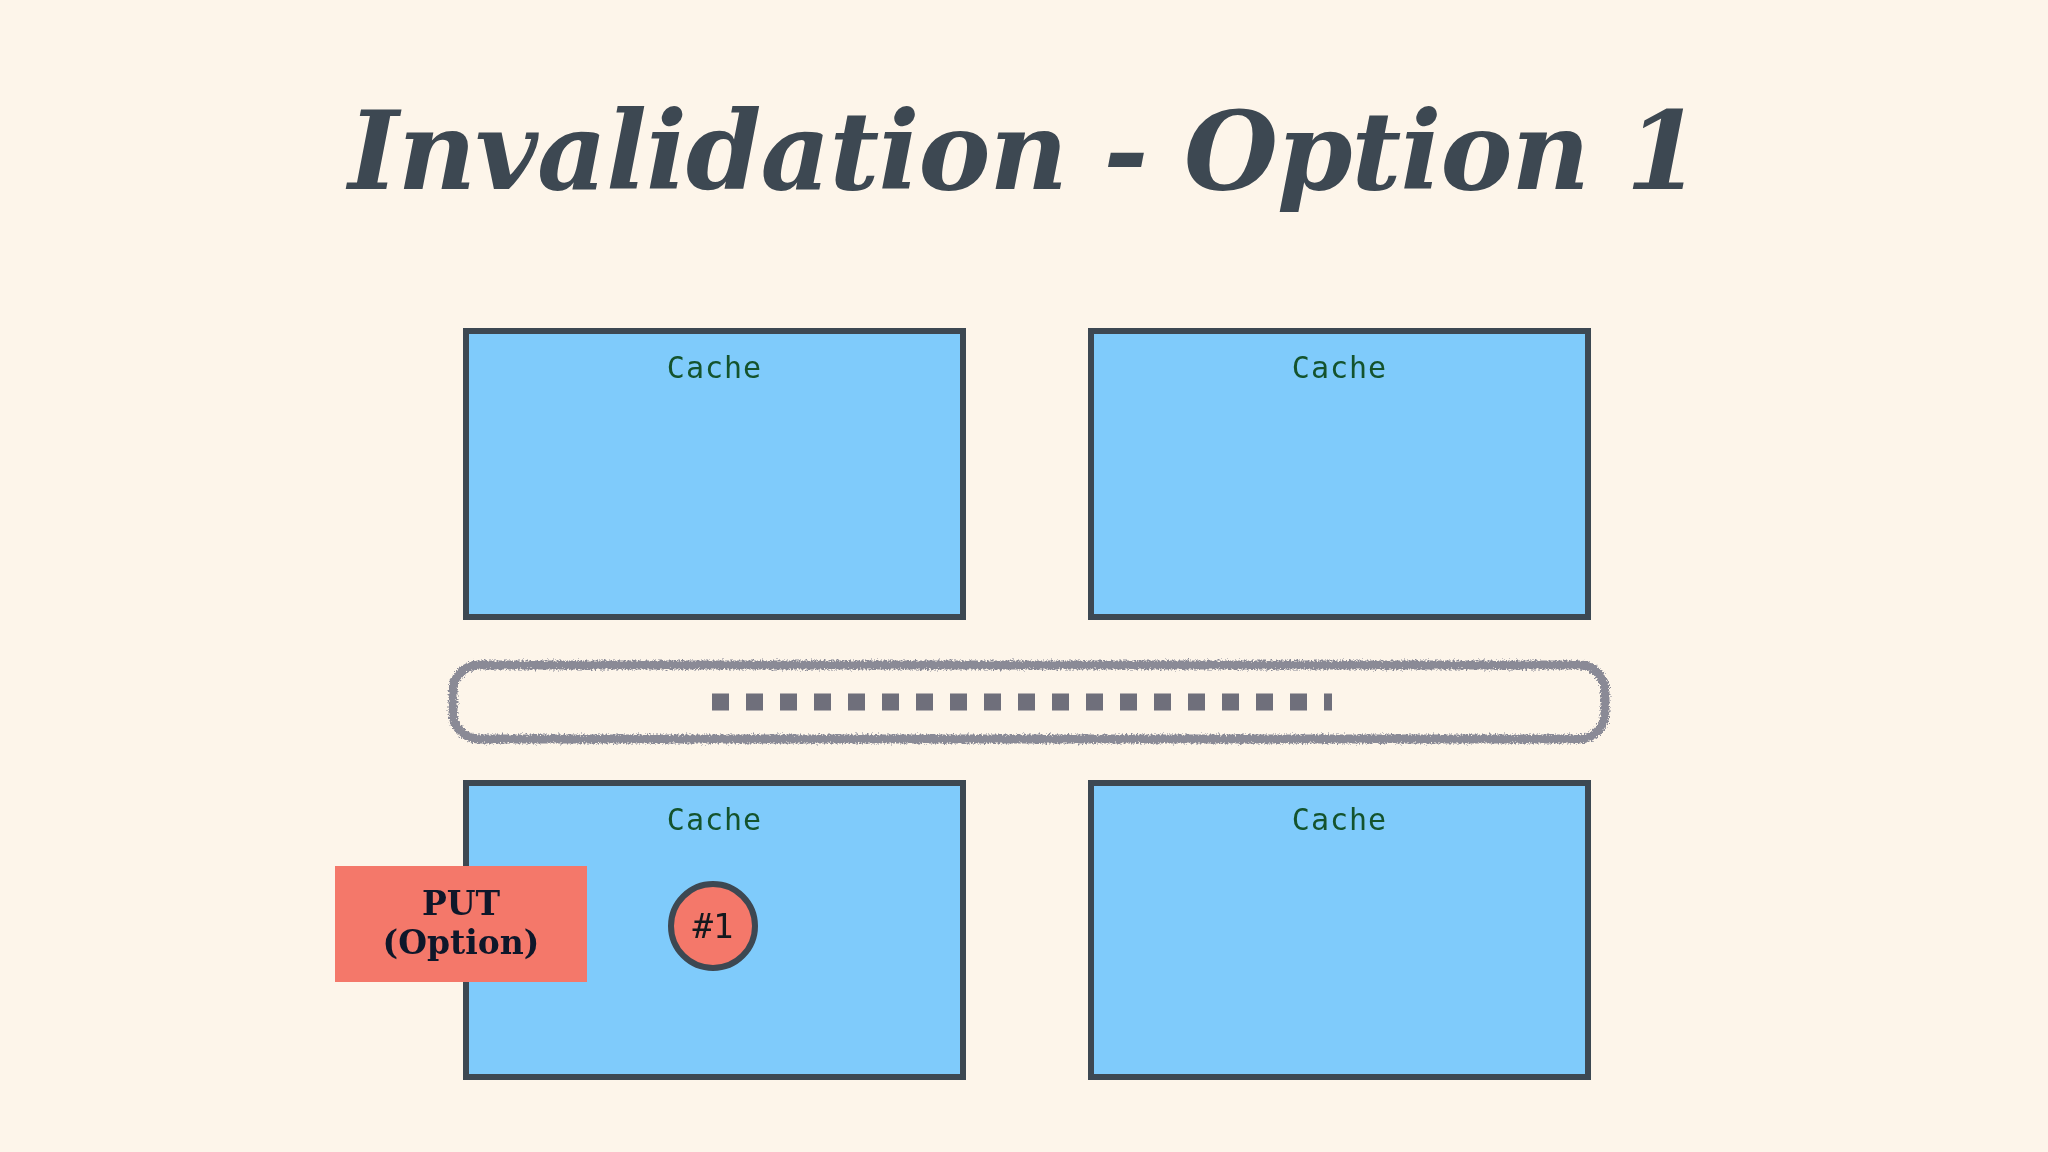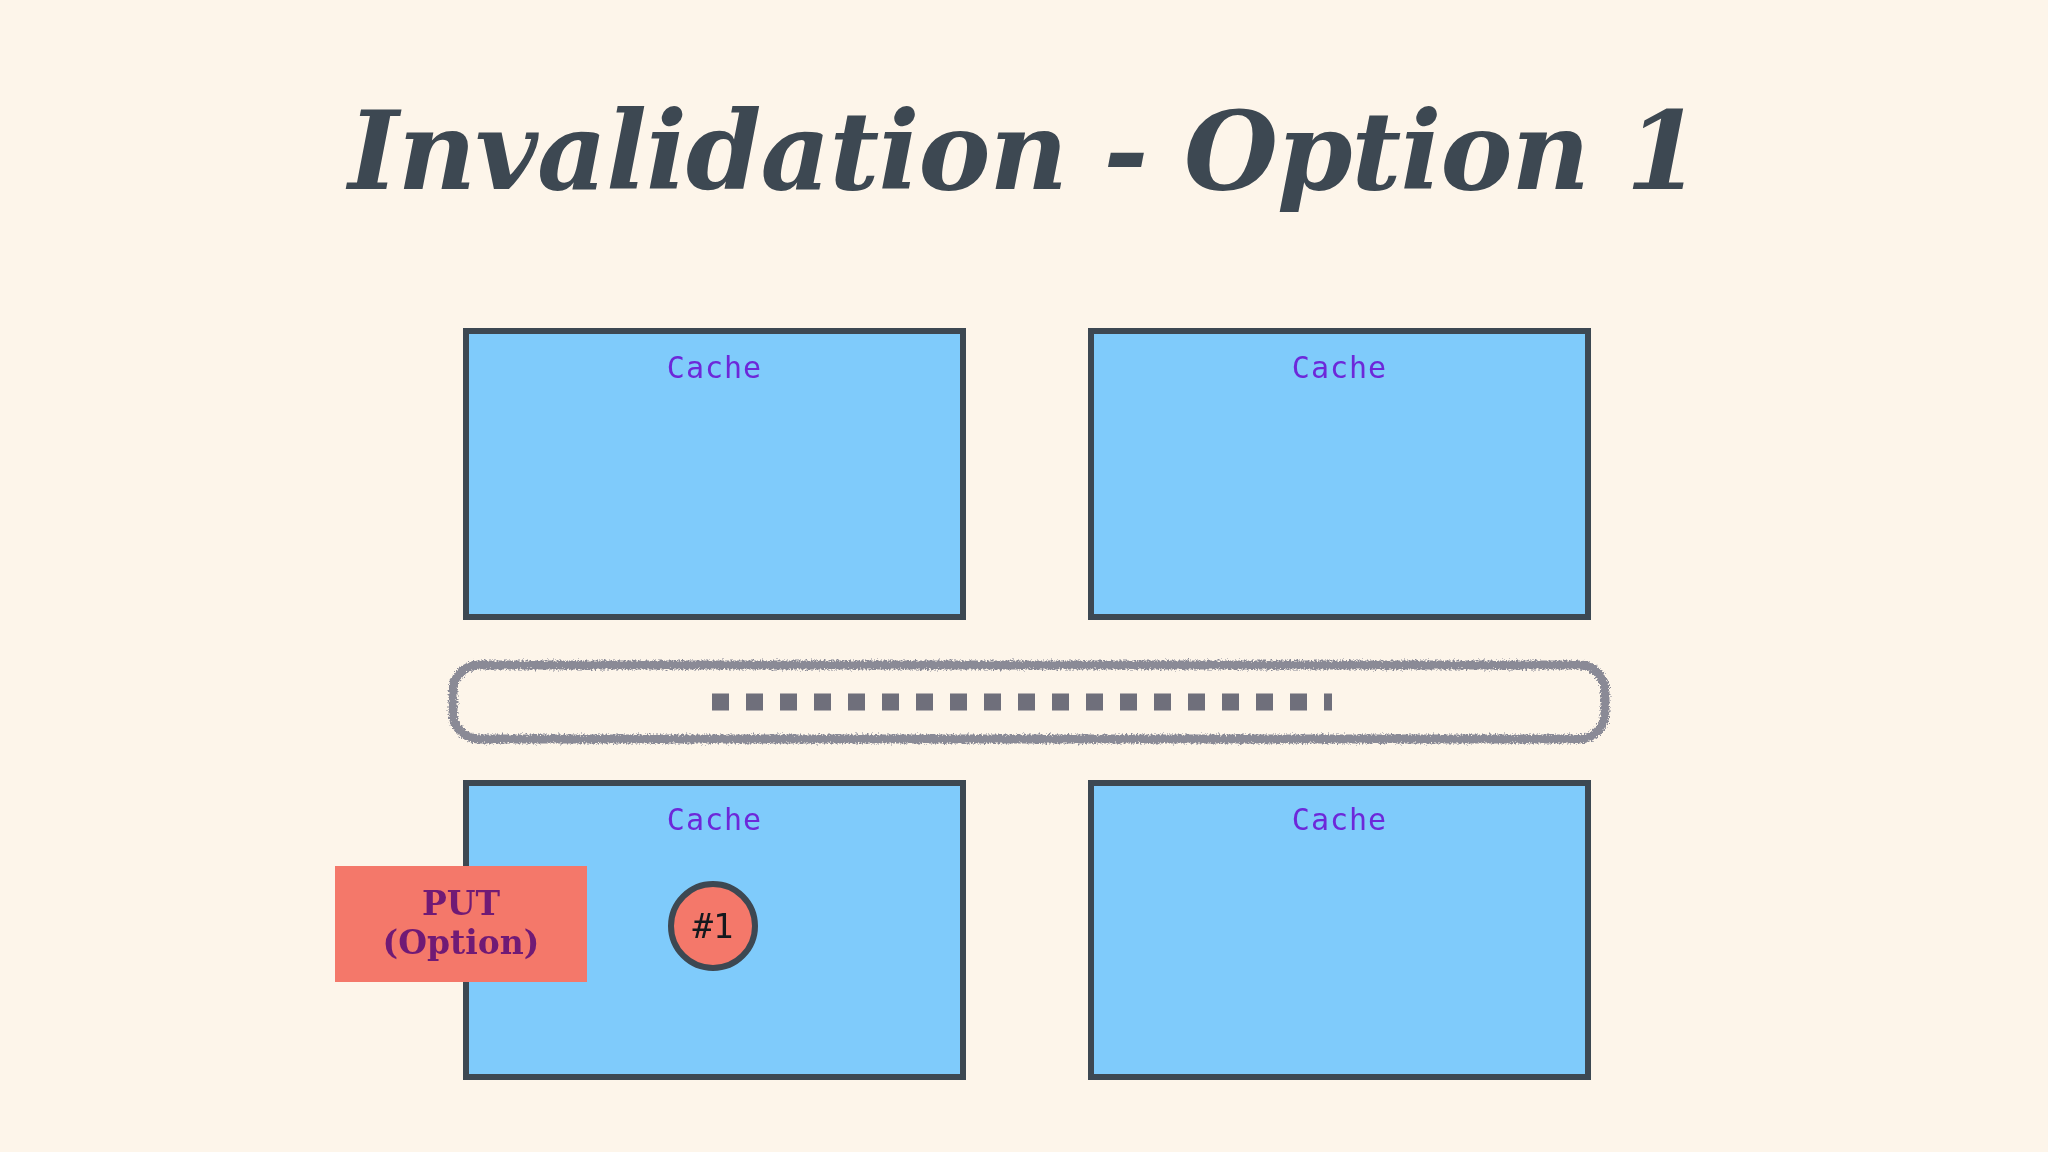--- a/index.html
+++ b/index.html
@@ -47,21 +47,21 @@
     z-index: 4;
   }
   .cache-box .cache-label {
     position: absolute;
     left: 0;
     right: 0;
     top: 16px;
     text-align: center;
     font-family: "DejaVu Sans Mono", "Liberation Mono", monospace;
     font-size: 30px;
-    color: #6d28d9;
+    color: #14532d;
     letter-spacing: 1px;
   }
 
   #cache-tl { left: 463px;  top: 328px; width: 503px; height: 292px; }
   #cache-tr { left: 1088px; top: 328px; width: 503px; height: 292px; }
   #cache-bl { left: 463px;  top: 780px; width: 503px; height: 300px; }
   #cache-br { left: 1088px; top: 780px; width: 503px; height: 300px; }
 
   
   #bus {
@@ -94,21 +94,21 @@
     background: #f4786a;
     z-index: 6;
     display: flex;
     flex-direction: column;
     align-items: center;
     justify-content: center;
     font-family: "DejaVu Serif", "Liberation Serif", serif;
     font-weight: bold;
     font-size: 33px;
     line-height: 1.18;
-    color: #701a75;
+    color: #0f172a;
     text-align: center;
   }
 
   
   #step-1 {
     position: absolute;
     left: 668px;
     top: 881px;
     width: 90px;
     height: 90px;

